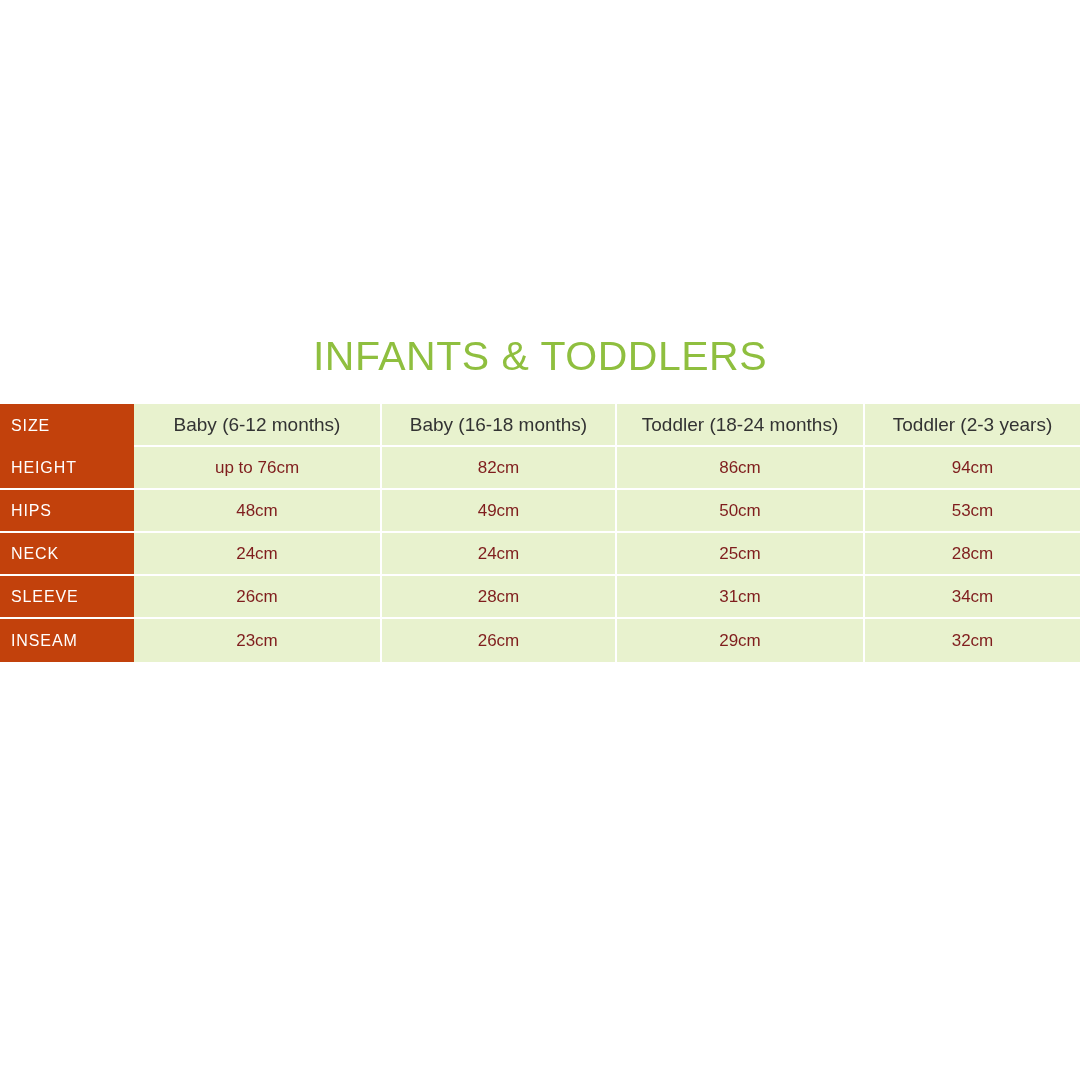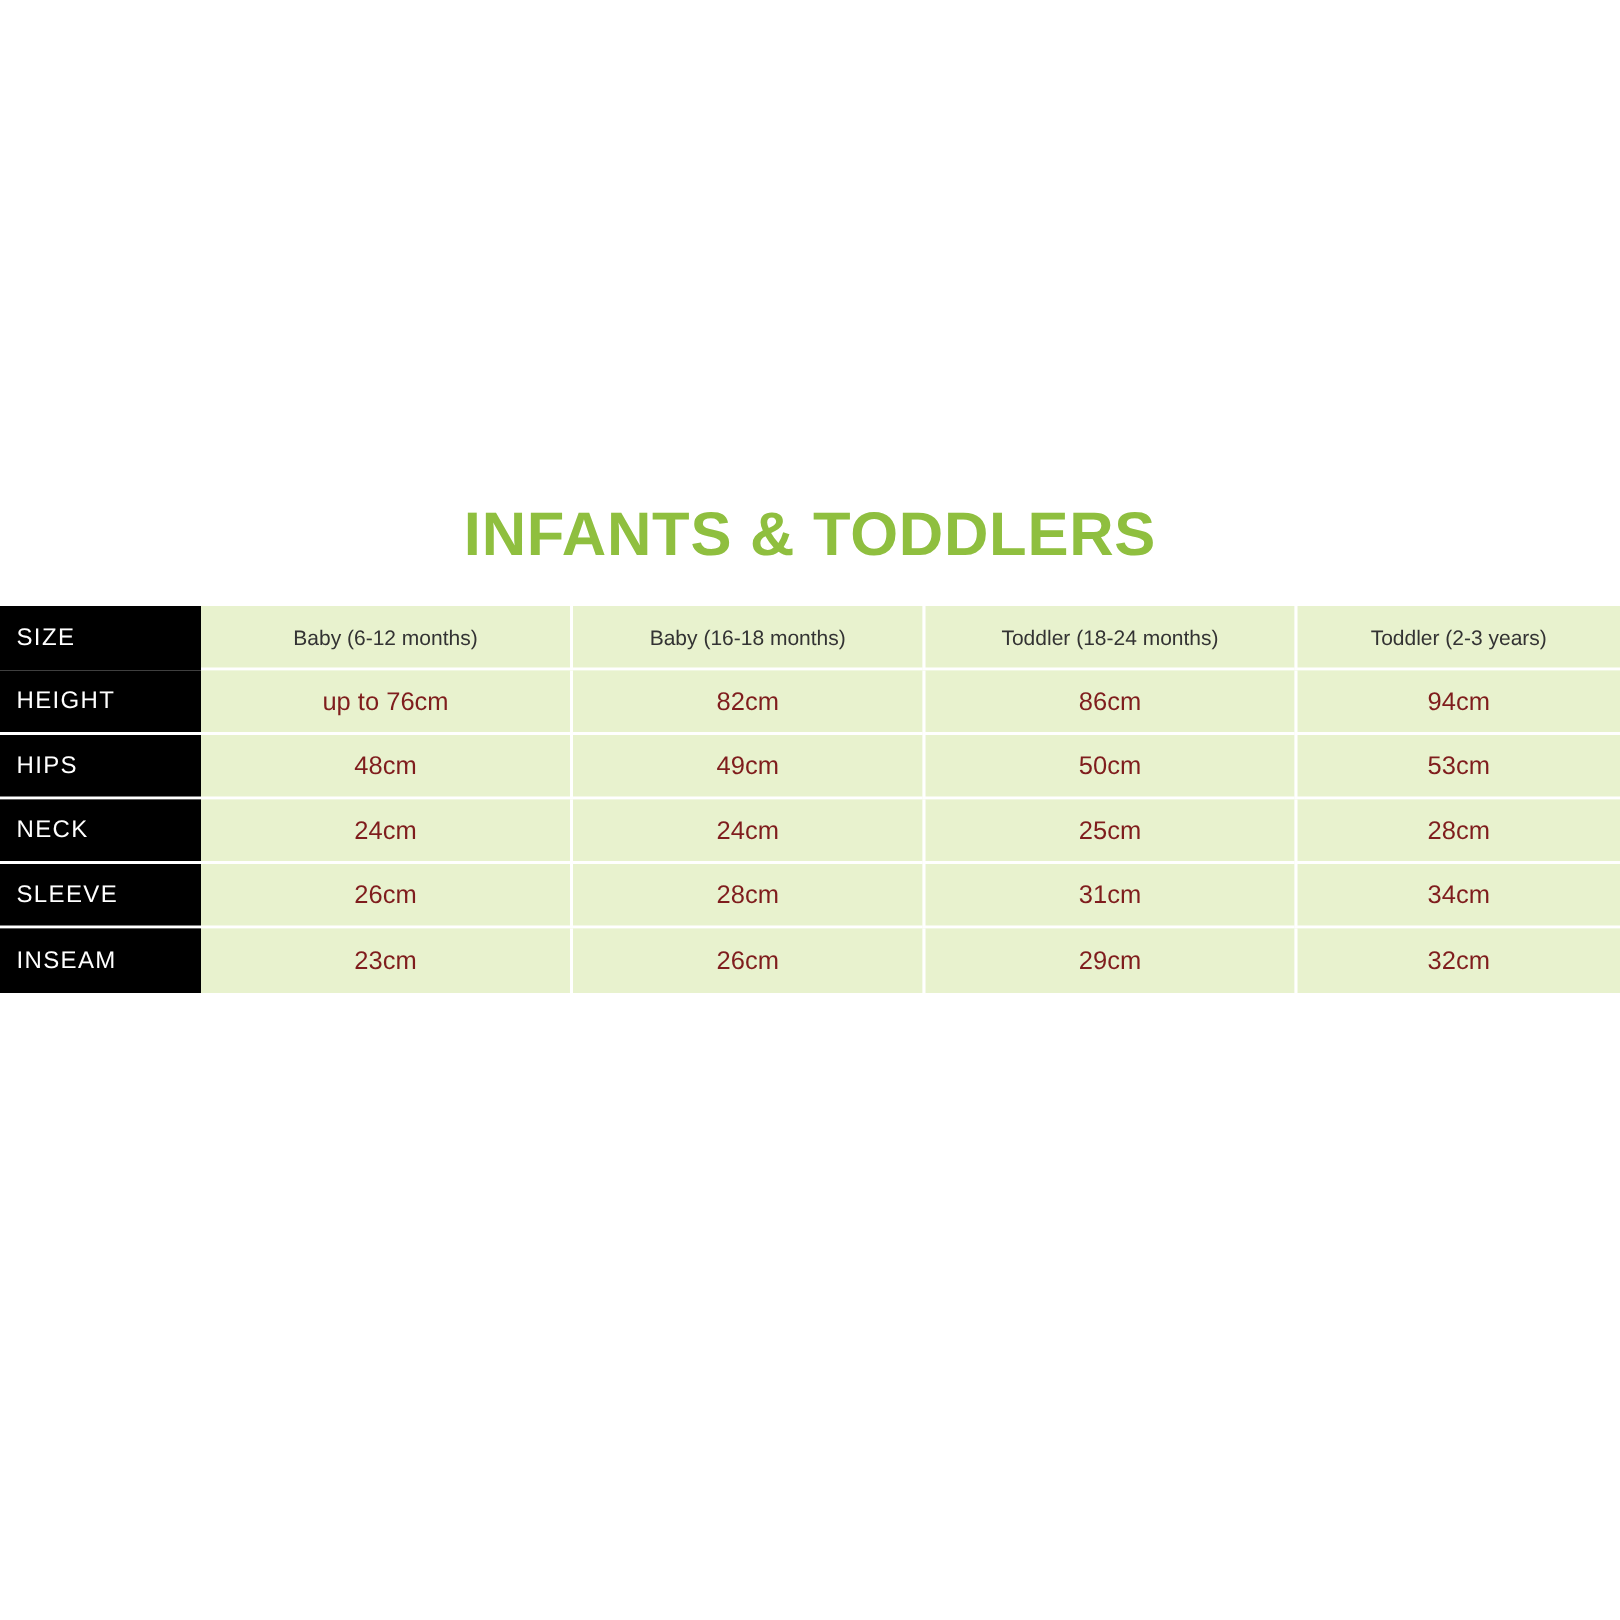--- a/index.html
+++ b/index.html
@@ -24,21 +24,21 @@
   .chart-wrap {
     position: absolute;
     left: 0;
     top: 336px;
     width: 1080px;
   }
 
   .chart-title {
     font-family: "Liberation Sans", sans-serif;
     font-size: 41px;
-    font-weight: bold;
+    font-weight: normal;
     letter-spacing: 0.5px;
     color: #8FBF3F;
     text-align: center;
     line-height: 1;
     padding-bottom: 0;
     margin: 0 0 27px 0;
     white-space: nowrap;
   }
 
   table.size-table {
@@ -58,21 +58,21 @@
   }
 
   
   col.c-label  { width: 134px; }
   col.c-1      { width: 246px; }
   col.c-2      { width: 235px; }
   col.c-3      { width: 248px; }
   col.c-4      { width: 217px; }
 
   .lbl {
-    background: #000000;
+    background: #c2410c;
     color: #ffffff;
     font-size: 16px;
     font-weight: bold;
     letter-spacing: 0.9px;
     text-align: left;
     padding-left: 11px !important;
     border-bottom: 2px solid #ffffff;
     box-sizing: border-box;
   }
   tr:last-child .lbl { border-bottom: none; }
@@ -86,21 +86,21 @@
     border-left: 2px solid #ffffff;
     box-sizing: border-box;
   }
   tr:last-child .cell { border-bottom: none; }
 
   .cell.first-data { border-left: none; }
 
   .hdr {
     background: #E8F2CE;
     color: #333333;
-    font-size: 14px;
+    font-size: 19px;
     text-align: center;
     border-bottom: 2px solid #ffffff;
     border-left: 2px solid #ffffff;
     box-sizing: border-box;
   }
   .hdr.first-data { border-left: none; }
 </style>
 </head>
 <body>
 

